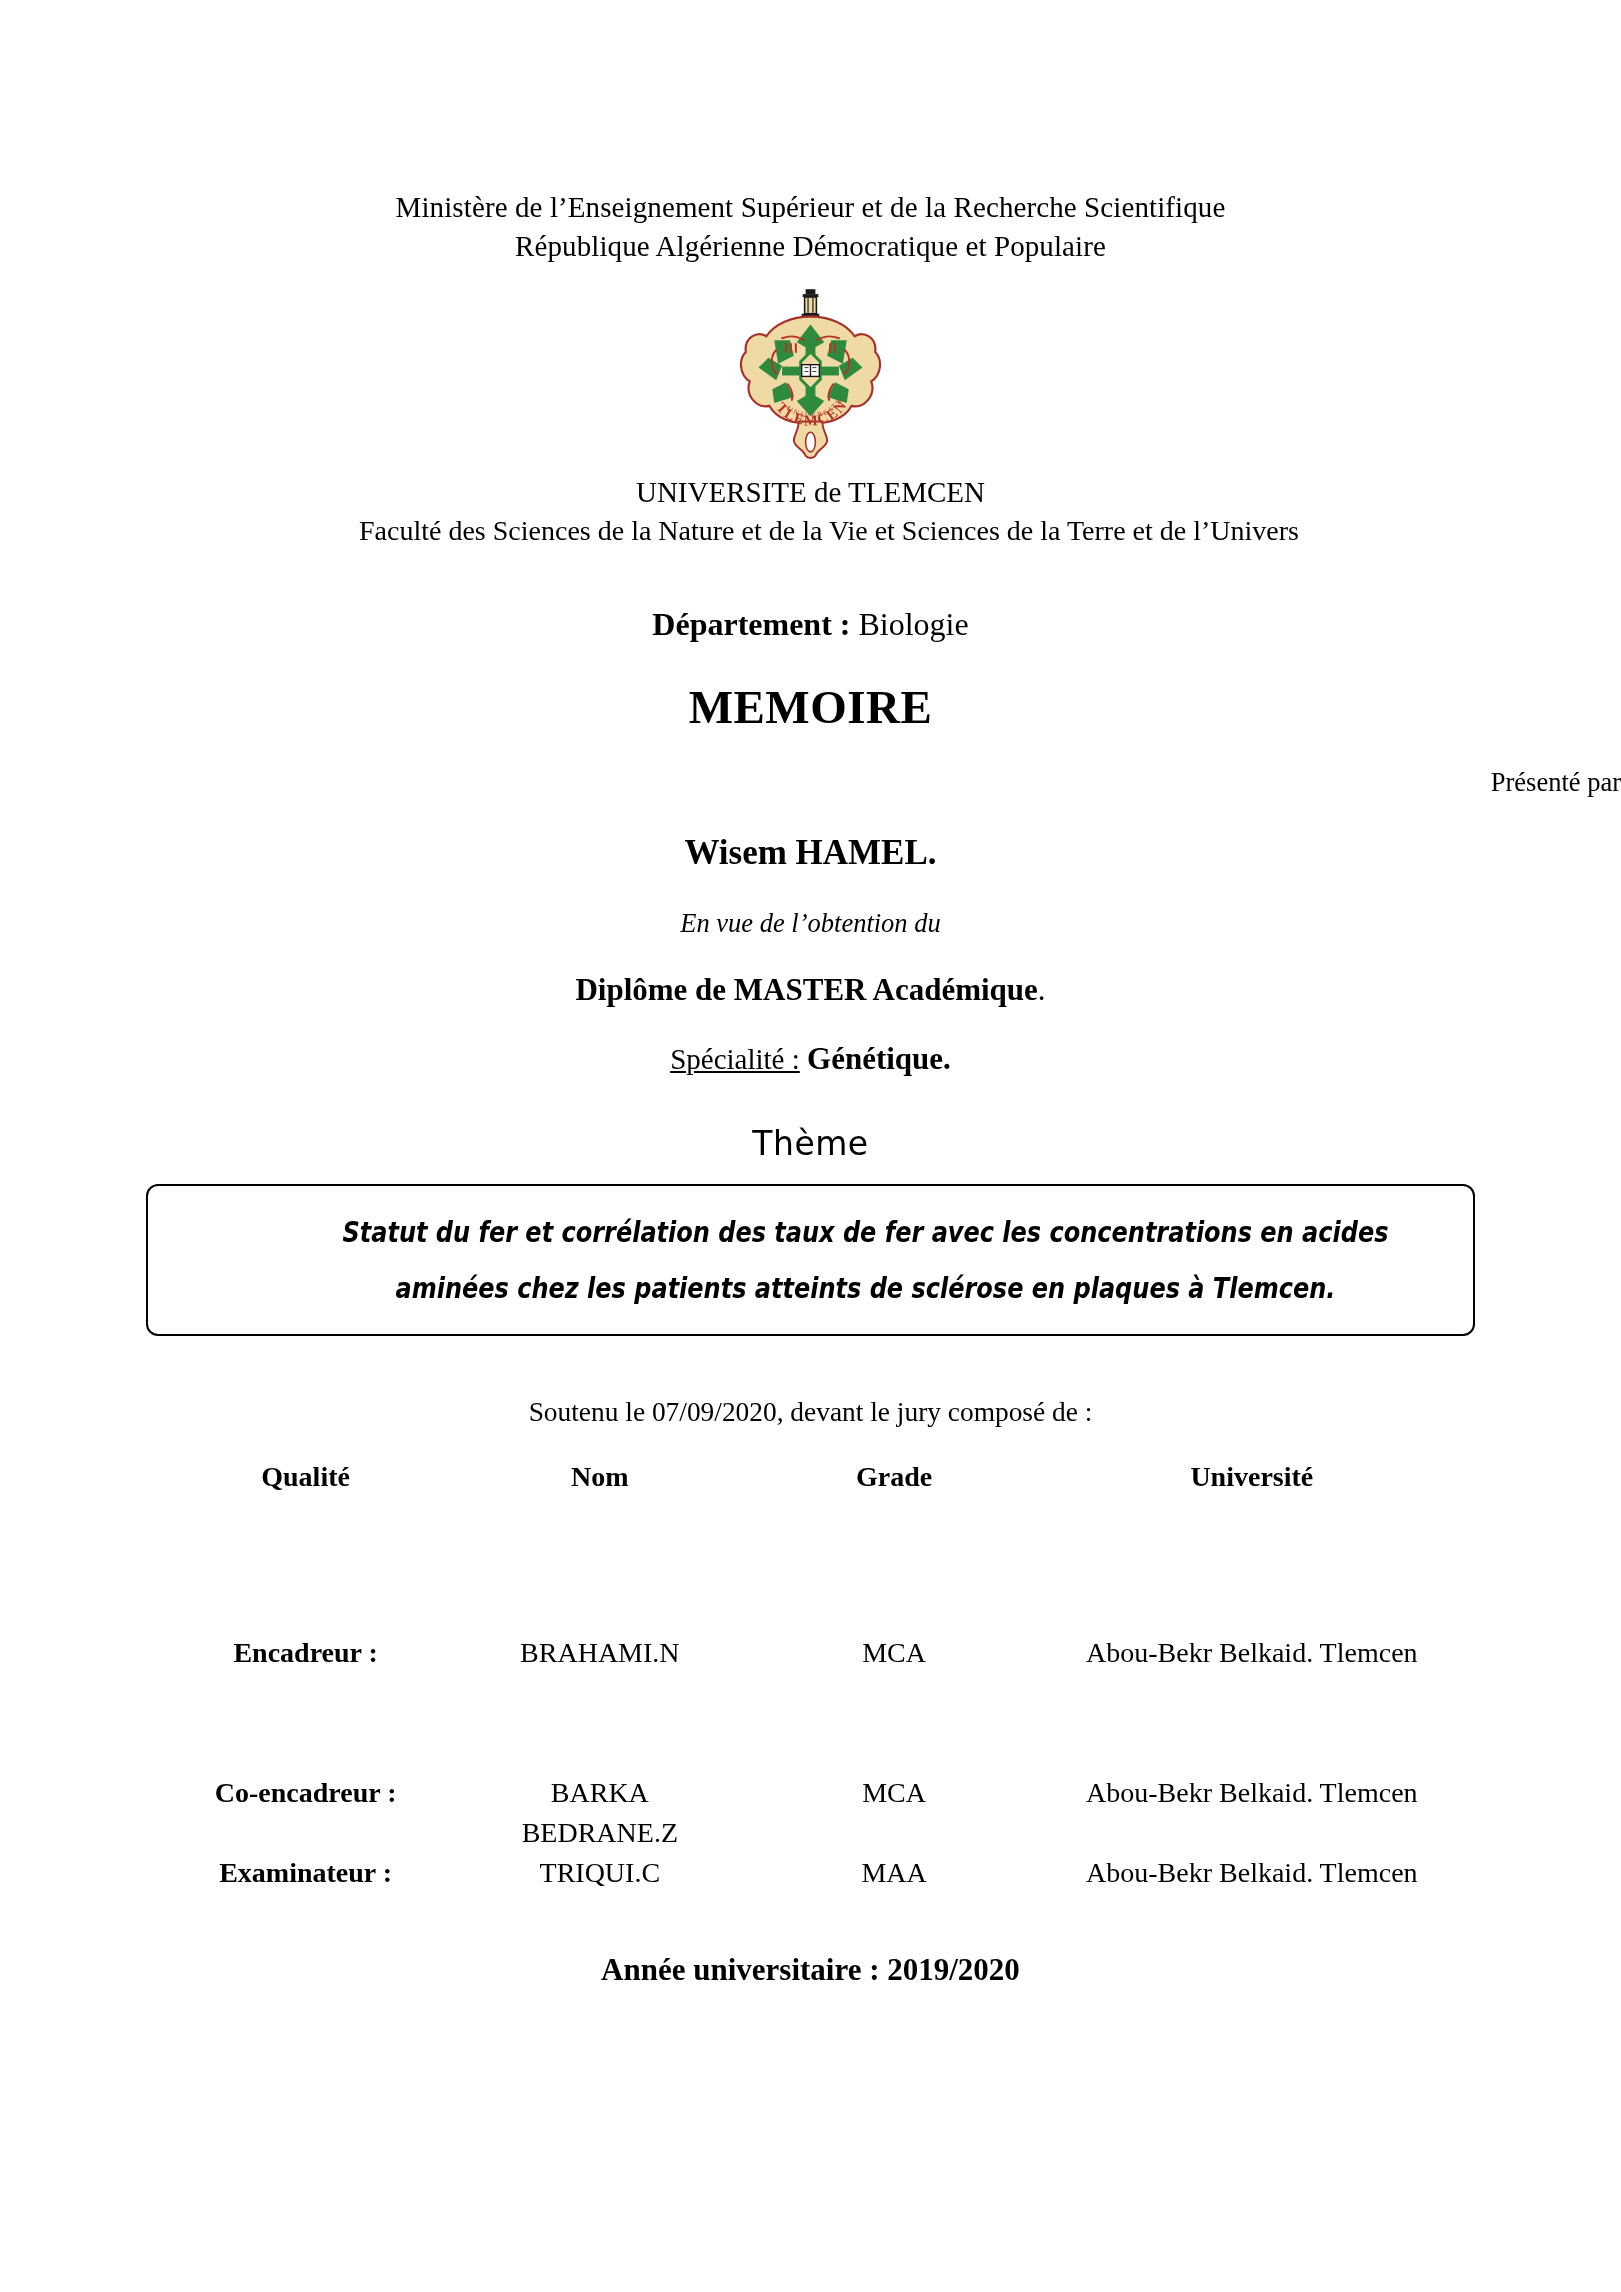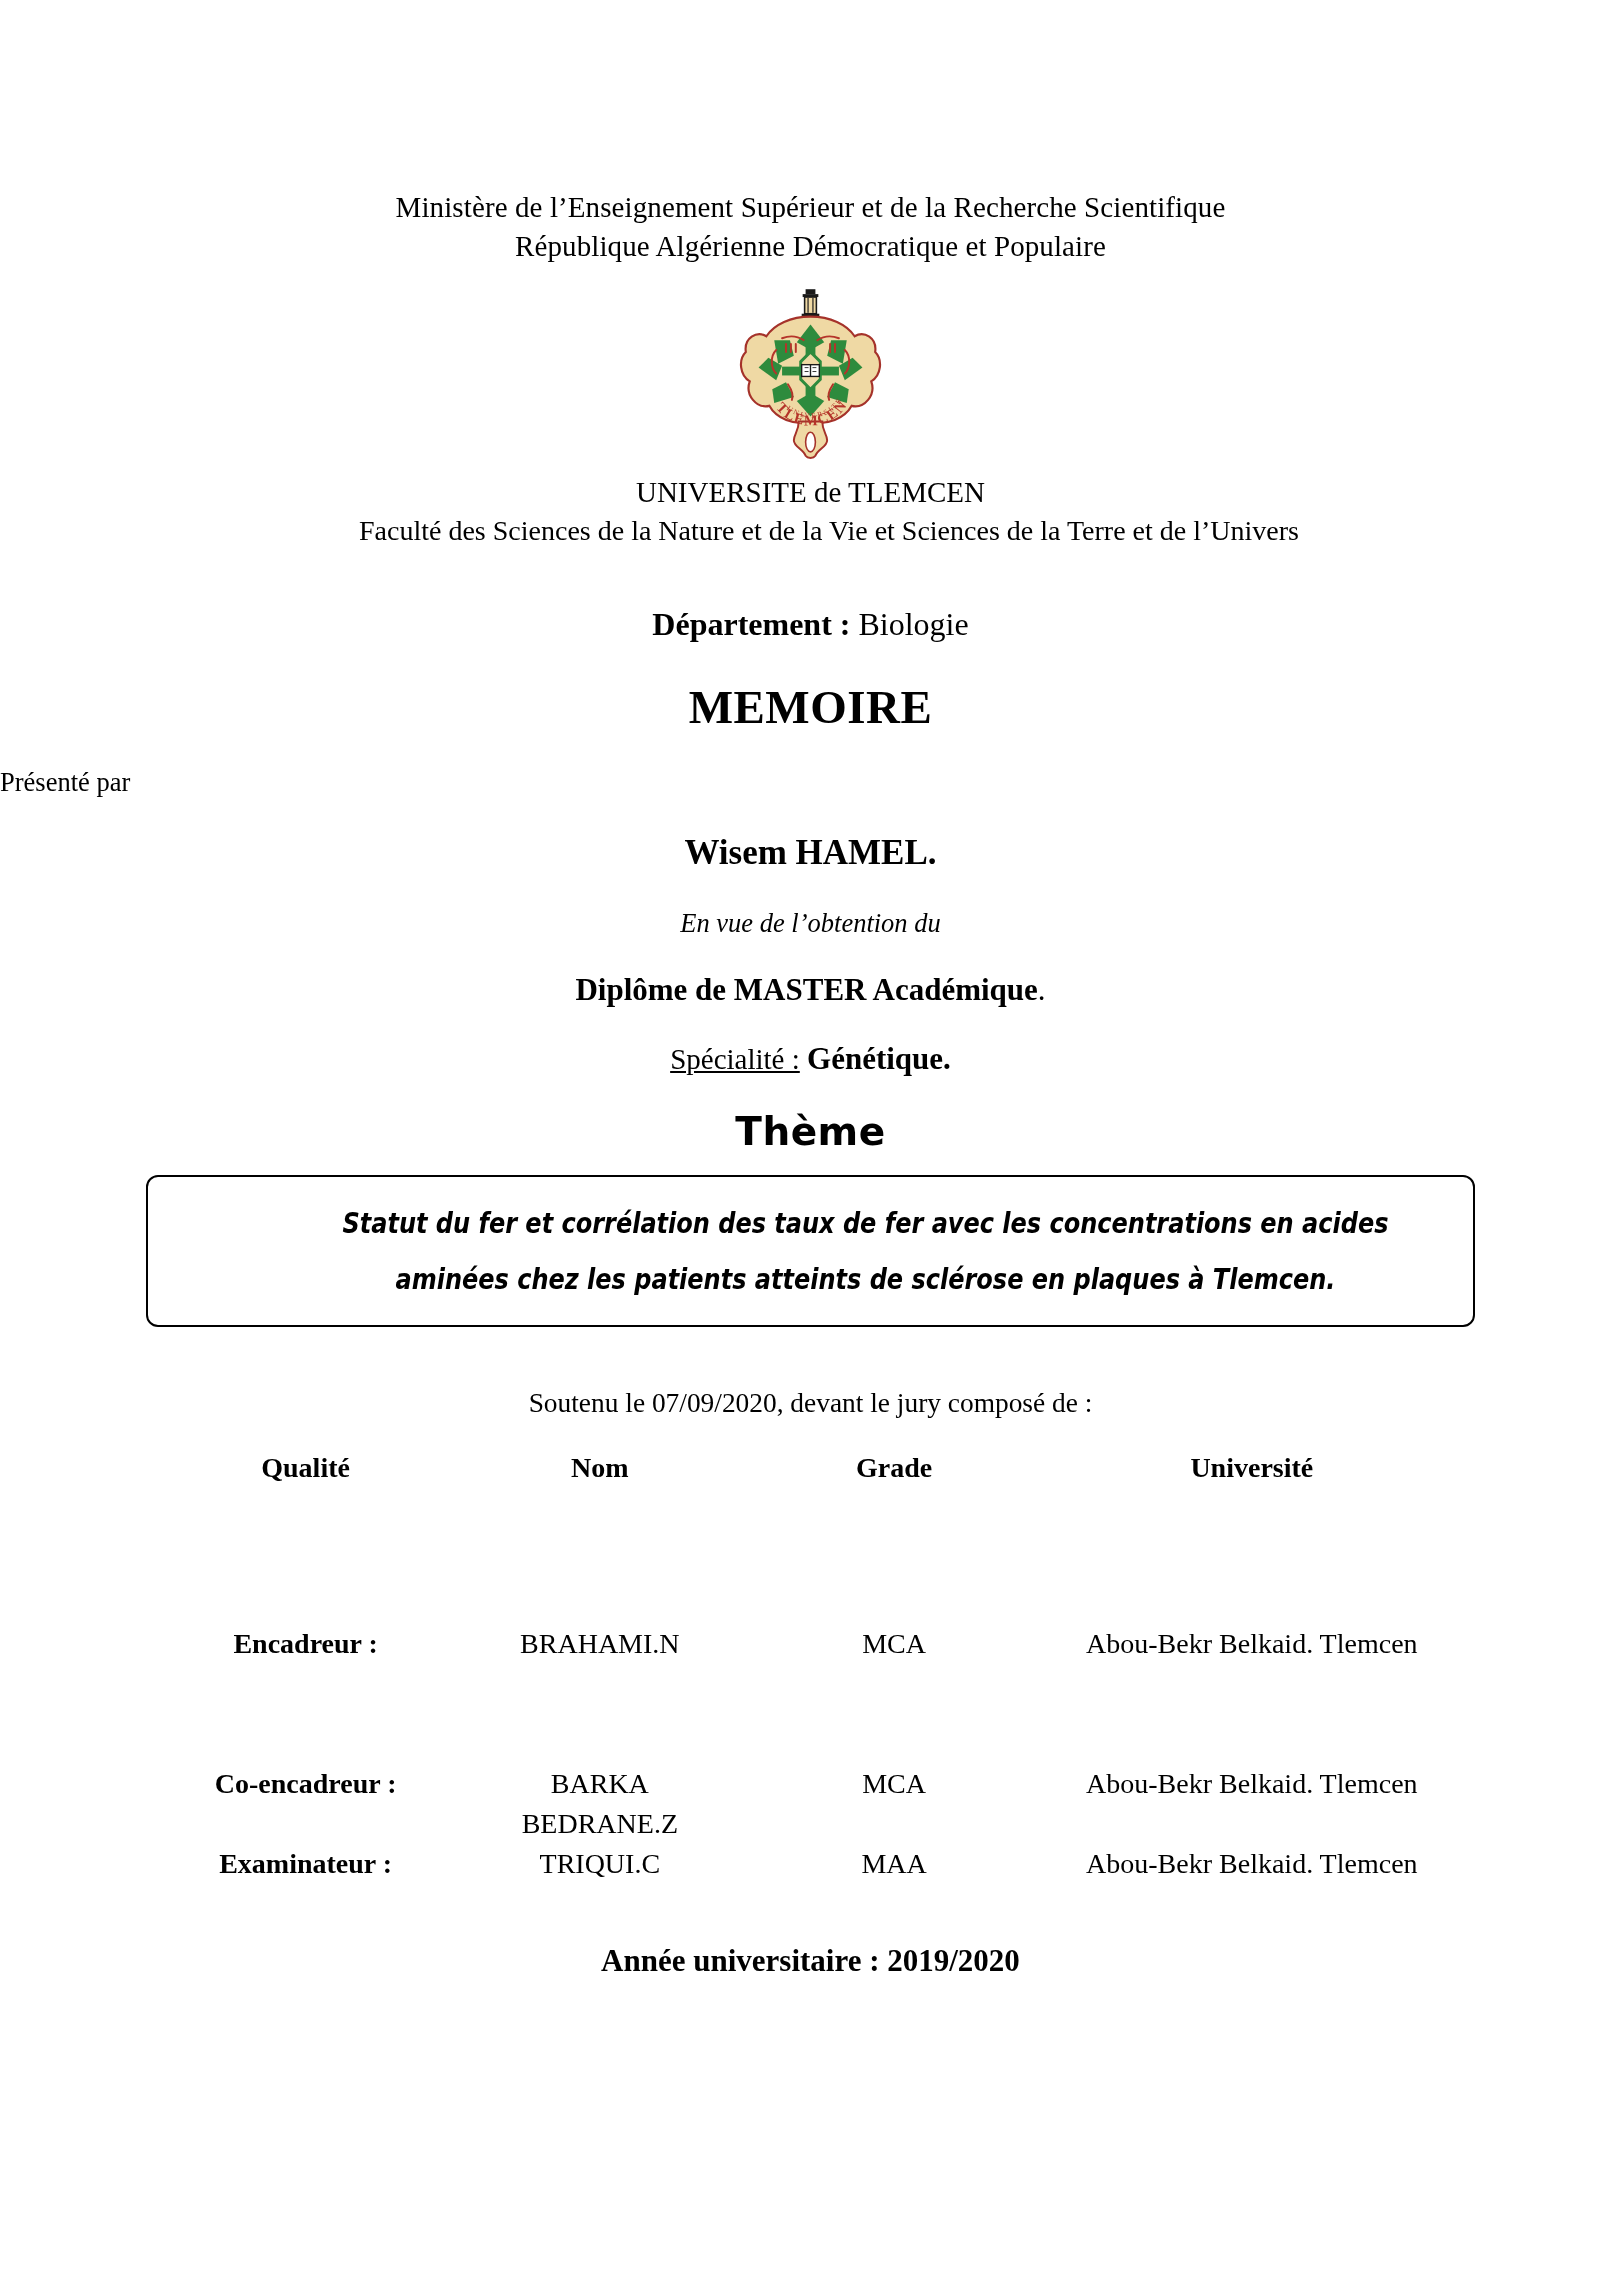--- a/index.html
+++ b/index.html
@@ -65,21 +65,21 @@
   .memoire {
     margin-top: 37px;
     text-align: center;
     font-size: 47px;
     font-weight: bold;
     letter-spacing: 0.5px;
   }
 
   .presente {
     margin-top: 33px;
-    text-align: left;
+    text-align: right;
     font-size: 26.5px;
   }
 
   .author {
     margin-top: 35px;
     text-align: center;
     font-size: 35px;
     font-weight: bold;
   }
 
@@ -101,25 +101,25 @@
   .specialite {
     margin-top: 33px;
     text-align: center;
     font-size: 29px;
   }
   .spec-label { text-decoration: underline; font-weight: normal; }
   .spec-value { font-weight: bold; font-size: 31px; margin-top: 20px; }
 
   
   .theme-title {
-    margin-top: 32px;
+    margin-top: 47px;
     text-align: center;
     font-family: "DejaVu Sans", sans-serif;
-    font-size: 39px;
-    font-weight: 700;
+    font-size: 33px;
+    font-weight: 400;
     letter-spacing: 0.5px;
   }
 
   .theme-box {
     margin: 21.6px auto 0 auto;
     width: 1329px;
     min-height: 149px;
     box-sizing: border-box;
     border: 2.9px solid #000000;
     border-radius: 12px;

